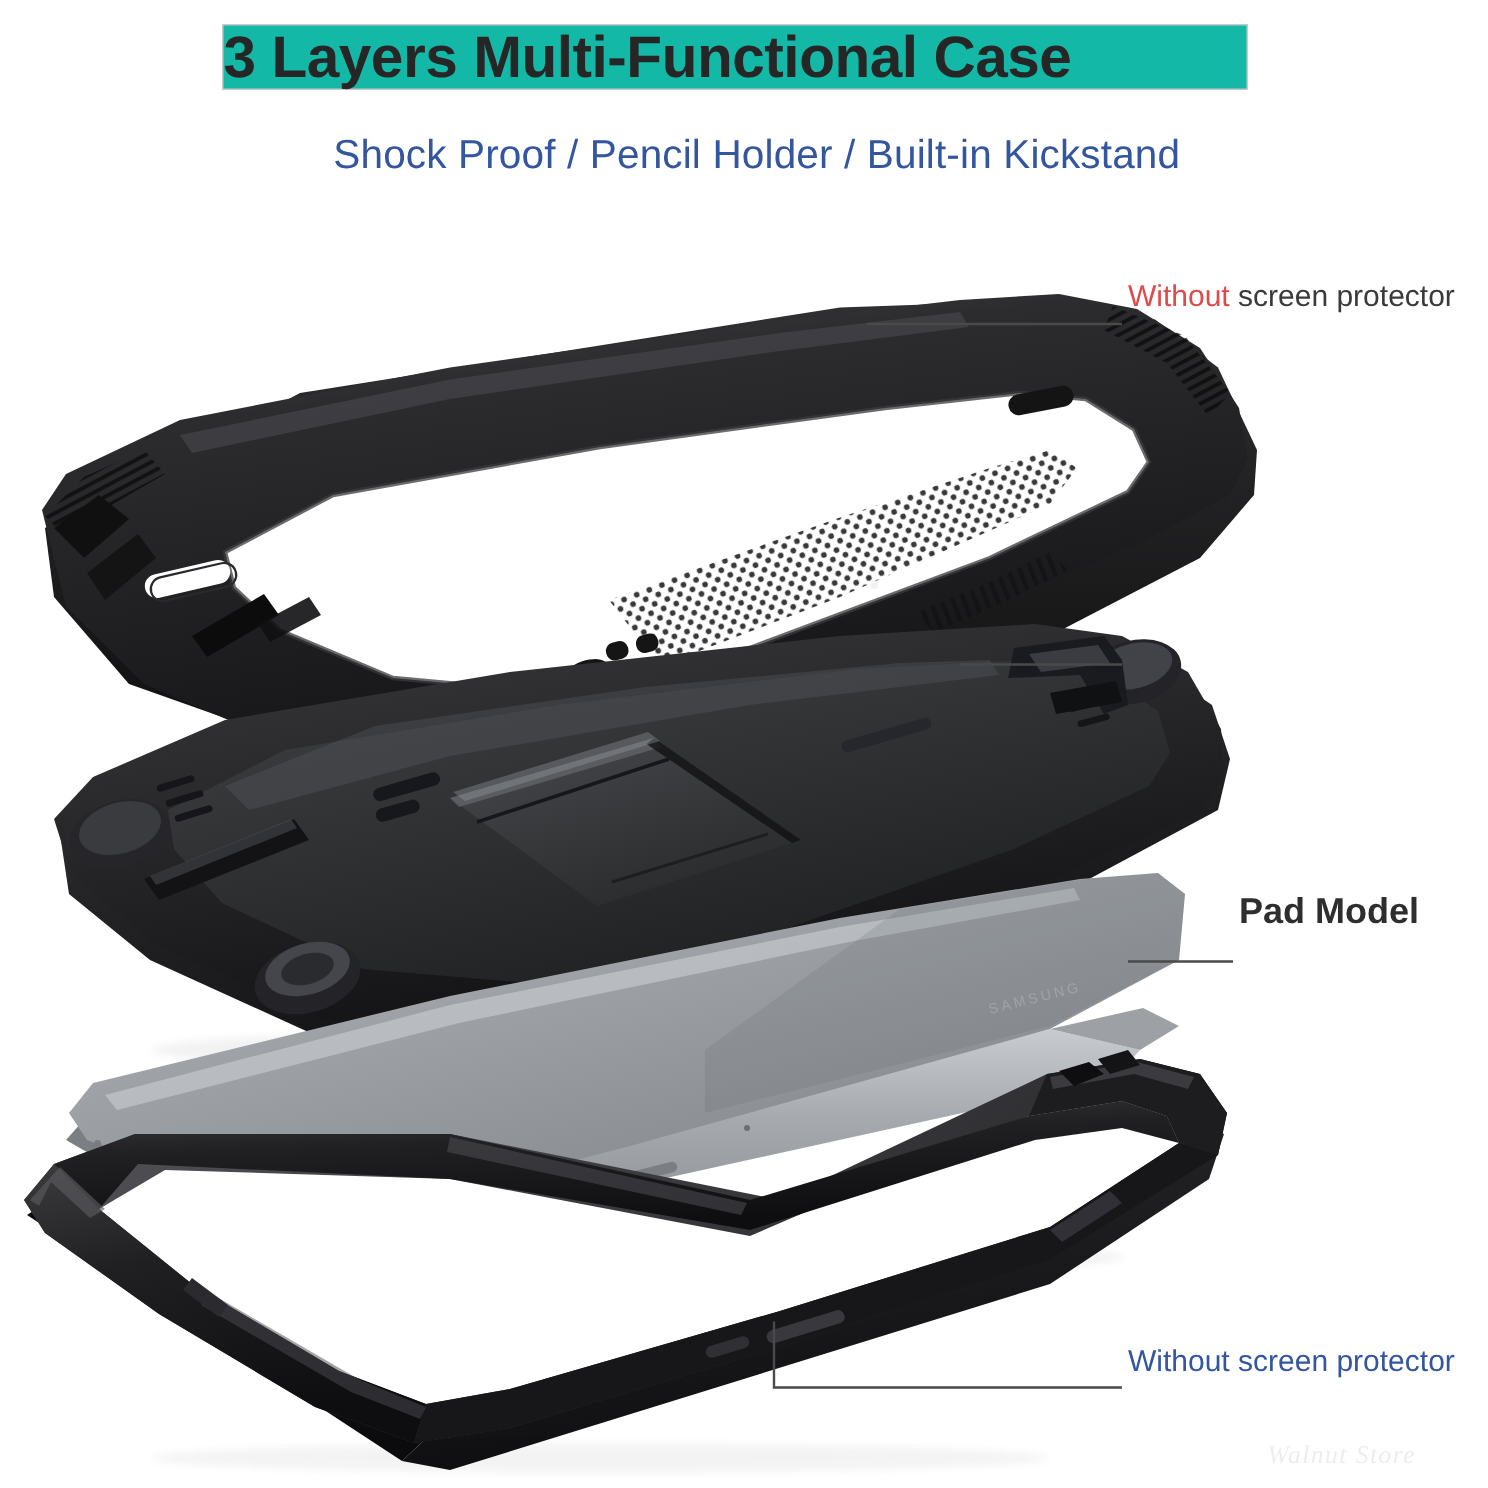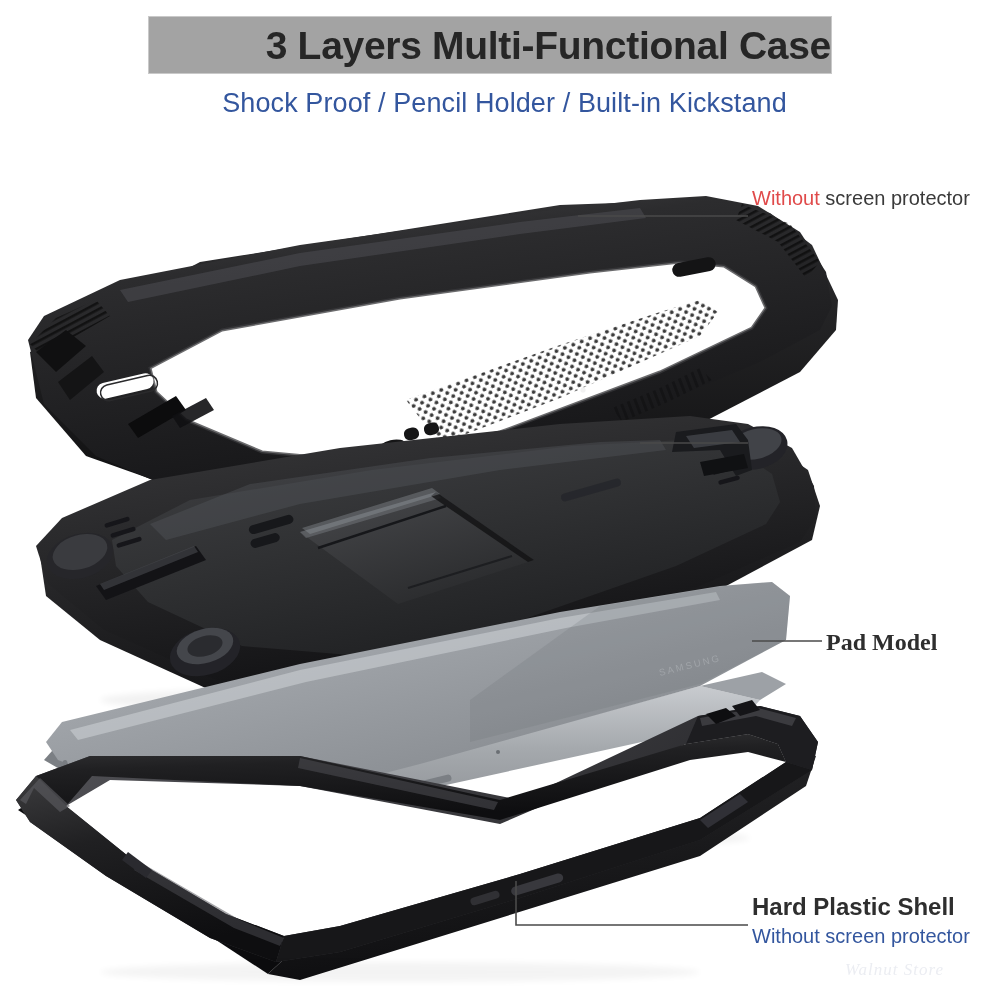--- a/index.html
+++ b/index.html
@@ -7,23 +7,23 @@
   body {
     width:992px; height:992px;
     font-family:"Liberation Sans", sans-serif;
     position:relative; overflow:hidden;
     -webkit-font-smoothing:antialiased;
   }
   #stage { position:absolute; inset:0; width:992px; height:992px; background:#fff; }
 
   
   .title-box{
-    position:absolute; left:148px; top:16px; width:684px; height:58px;
-    border:1.5px solid #c9c9c9; background:#a3a3a3;
-    display:flex; align-items:center; justify-content:flex-end;
+    position:absolute; left:148px; top:16px; width:684px; height:44px;
+    border:1.5px solid #c9c9c9; background:#14b8a6;
+    display:flex; align-items:center; justify-content:flex-start;
   }
   .title-text{
     font-size:39px; font-weight:bold; color:#262626;
     letter-spacing:-0.3px; white-space:nowrap; line-height:1;
   }
   .subtitle{
     position:absolute; left:0; top:88px; width:992px; text-align:center;
     font-size:27px; color:#33569e; white-space:nowrap; letter-spacing:0.1px;padding-left:17px;
   }
 
@@ -327,24 +327,23 @@
   </div>
   <div class="subtitle">Shock Proof / Pencil Holder / Built-in Kickstand</div>
 
   <div class="callout" style="left:752px; top:183px;">
     <div class="c-sub">
       <span class="red">Without</span><span> screen protector</span>
     </div>
   </div>
 
 
-  <div class="callout" style="left:826px; top:628px;font-family:Liberation Serif, serif;">
+  <div class="callout" style="left:826px; top:594px;">
     <div class="c-title">Pad Model</div>
   </div>
 
   <div class="callout" style="left:752px; top:893px;">
-    <div class="c-title">Hard Plastic Shell</div>
     <div class="c-sub blue">Without screen protector</div>
   </div>
 
   <div class="watermark">Walnut Store</div>
 
 </div>
 
 </body></html>

